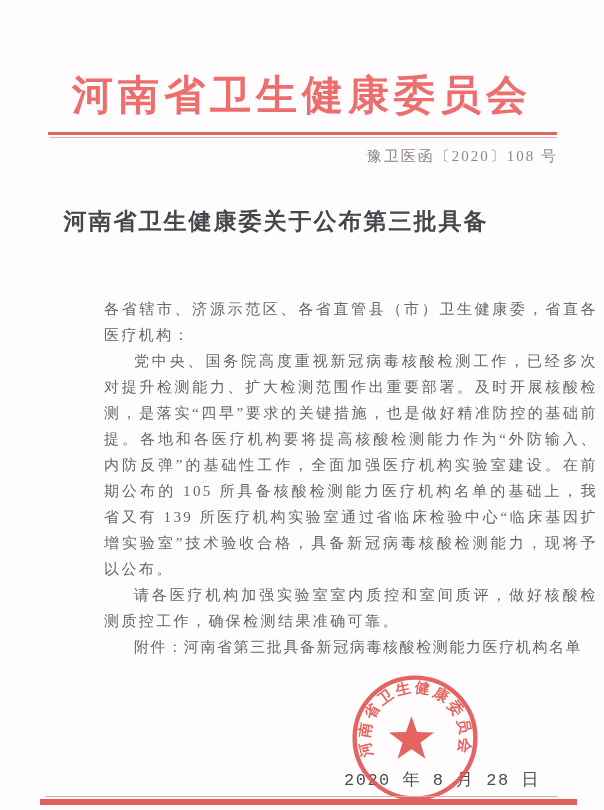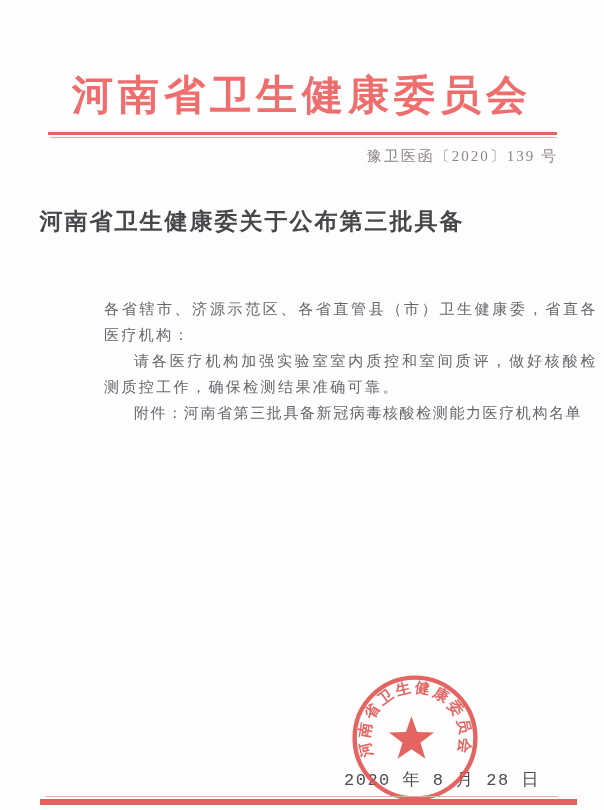--- a/index.html
+++ b/index.html
@@ -33,20 +33,21 @@
     color:#8e8588;
     white-space:nowrap;
   }
   .doc-title{
     position:absolute;top:202px;left:0;width:504px;
     text-align:center;
     font-family:"Liberation Sans", sans-serif;
     font-size:23px;font-weight:bold;line-height:39px;
     letter-spacing:2px;
     color:#47474b;
+    padding-left:24px;
   }
   .body-text{
     position:absolute;top:296px;left:57px;width:494px;
     font-size:15px;line-height:26px;
     letter-spacing:2.4px;
     color:#65656c;
     text-align:justify;
     margin-left:47px;
   }
   .body-text p{margin:0;}
@@ -79,28 +80,29 @@
 </head>
 <body>
 
 <div class="page">
 
   <div class="org-title">河南省卫生健康委员会</div>
 
   <div class="rule-thick"></div>
   <div class="rule-thin"></div>
 
-  <div class="doc-number">豫卫医函〔2020〕139 号</div>
+  <div class="doc-number">豫卫医函〔2020〕108 号</div>
 
   <div class="doc-title">
     <div>河南省卫生健康委关于公布第三批具备</div>
   </div>
 
   <div class="body-text">
     <p>各省辖市、济源示范区、各省直管县（市）卫生健康委，省直各医疗机构：</p>
+    <p class="indent">党中央、国务院高度重视新冠病毒核酸检测工作，已经多次对提升检测能力、扩大检测范围作出重要部署。及时开展核酸检测，是落实“四早”要求的关键措施，也是做好精准防控的基础前提。各地和各医疗机构要将提高核酸检测能力作为“外防输入、内防反弹”的基础性工作，全面加强医疗机构实验室建设。在前期公布的 105 所具备核酸检测能力医疗机构名单的基础上，我省又有 139 所医疗机构实验室通过省临床检验中心“临床基因扩增实验室”技术验收合格，具备新冠病毒核酸检测能力，现将予以公布。</p>
     <p class="indent">请各医疗机构加强实验室室内质控和室间质评，做好核酸检测质控工作，确保检测结果准确可靠。</p>
     <p class="attachment">附件：河南省第三批具备新冠病毒核酸检测能力医疗机构名单</p>
   </div>
 
   <div class="issue-date">2020 年 8 月 28 日</div>
 
   <svg class="seal" viewBox="0 0 160 160" xmlns="http://www.w3.org/2000/svg">
     <circle cx="80" cy="80" r="69" fill="none" stroke="#e04f4c" stroke-width="5"></circle>
     <polygon fill="#e04f4c" points="76,55 82.35,73.26 101.68,73.66 86.27,85.34 91.87,103.84 76,92.8 60.13,103.84 65.73,85.34 50.32,73.66 69.65,73.26"></polygon>
     <defs>

